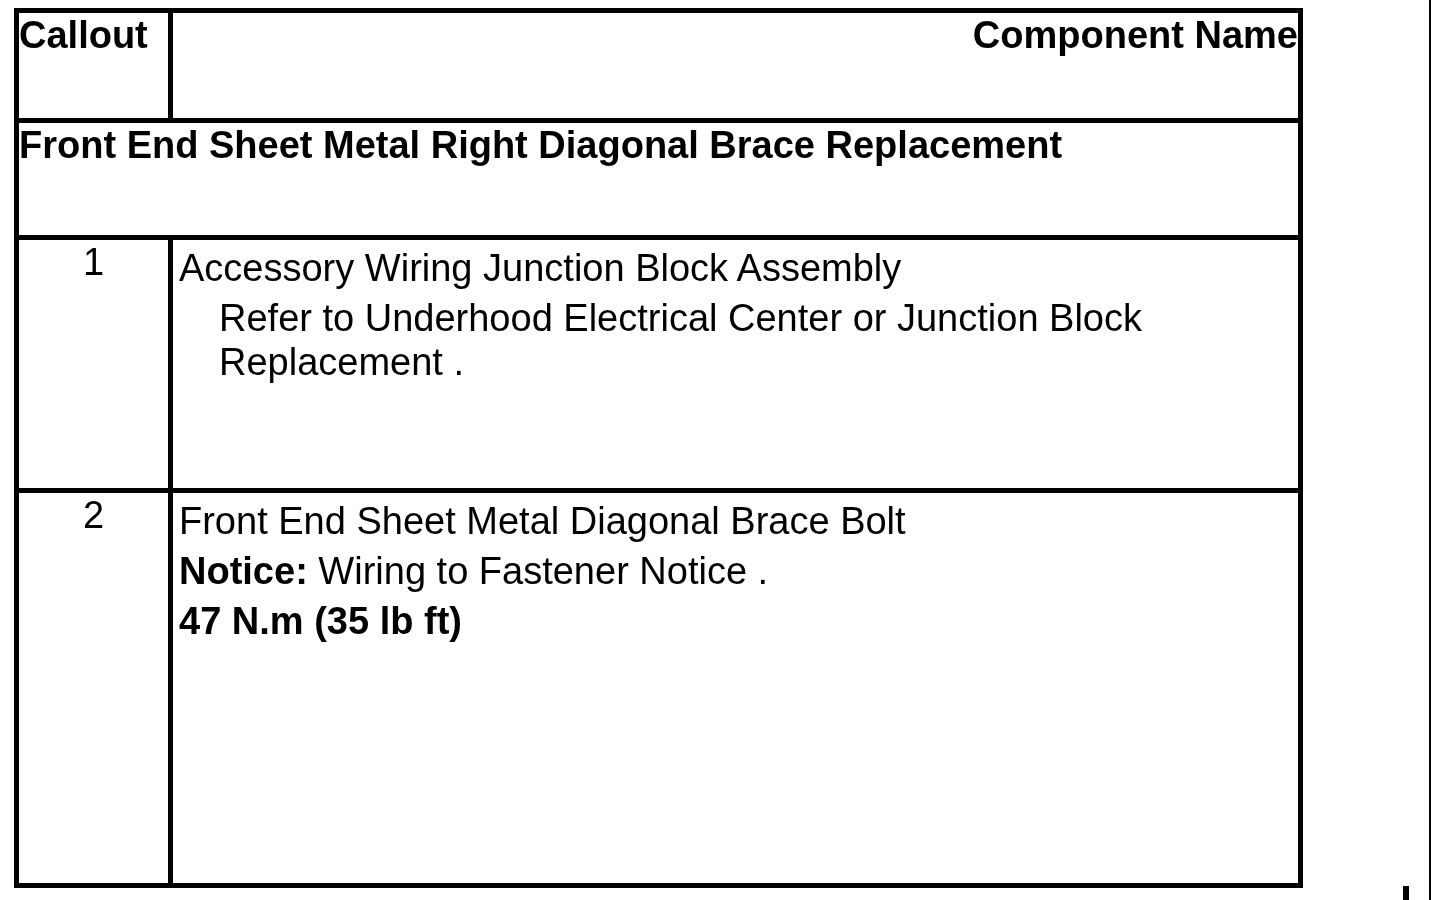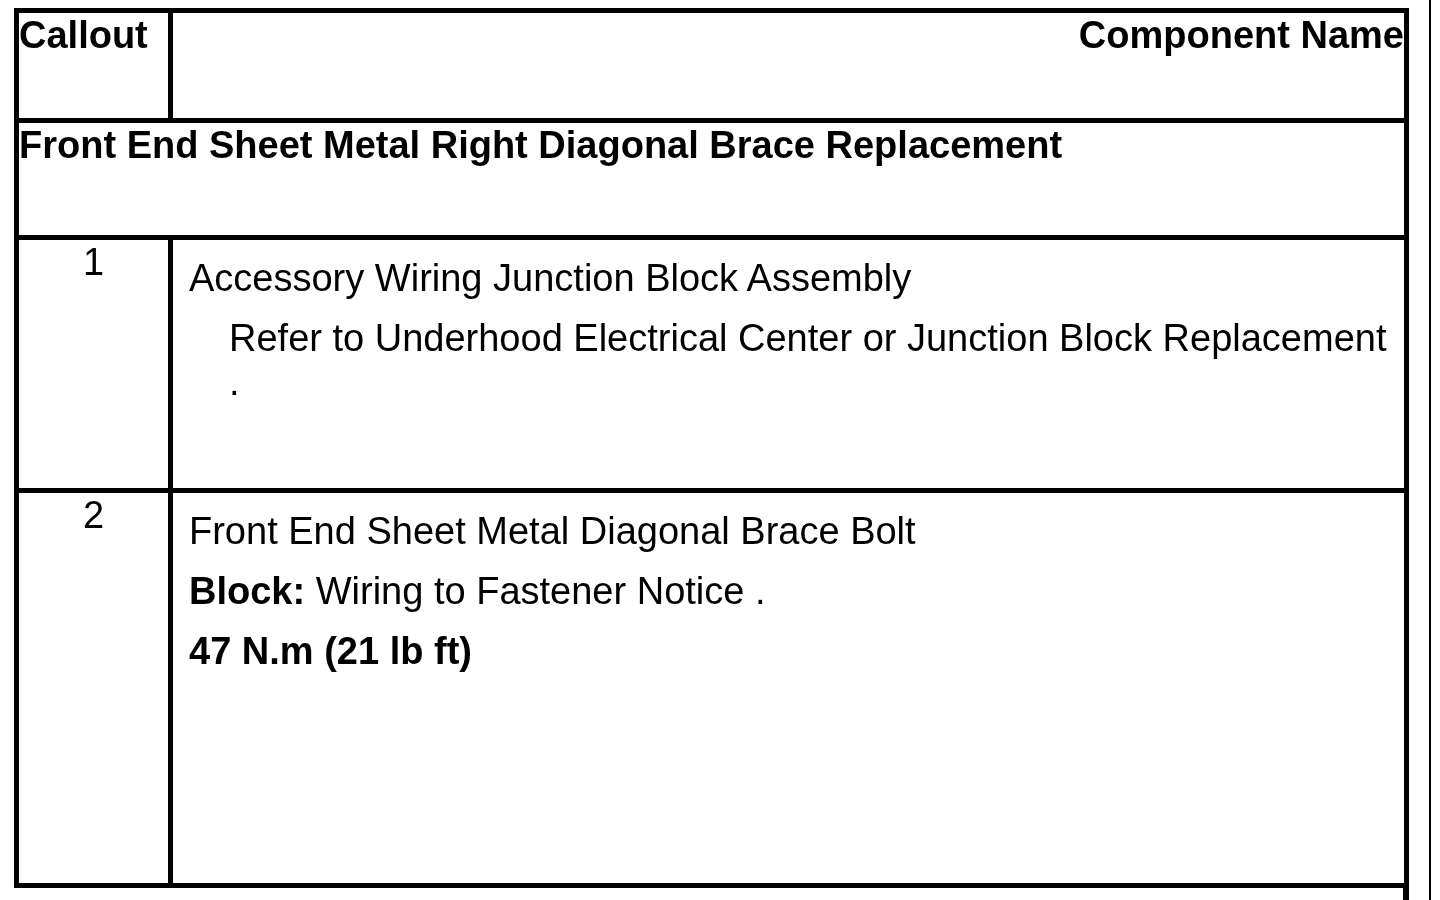--- a/index.html
+++ b/index.html
@@ -12,21 +12,21 @@
     height: 900px;
     position: relative;
     font-family: "Liberation Sans", sans-serif;
     color: #000000;
     overflow: hidden;
   }
   .parts-table {
     position: absolute;
     left: 14px;
     top: 8px;
-    width: 1395px;
+    width: 1289px;
     height: 880px;
     border-collapse: collapse;
     table-layout: fixed;
   }
   .parts-table td {
     border: 5px solid #000000;
     vertical-align: top;
     padding: 0;
     font-size: 38px;
     line-height: 44px;
@@ -50,21 +50,21 @@
   }
   .num-cell {
     text-align: center;
     vertical-align: middle;
     padding-bottom: 58px;
   }
   .comp-cell {
     padding-left: 6px;
     padding-right: 8px;
   }
-  p.line { margin: 16px; }
+  p.line { margin: 6px; }
   .gap-r1a { margin-top: 0; }
   .gap-r1b { margin-top: 98px; padding-left: 40px; }
   .gap-r2a { margin-top: 8px; }
   .gap-r2b { margin-top: 129px; }
   .gap-r2c { margin-top: 54px; }
   .bold { font-weight: bold; }
   .page-edge-line {
     position: absolute;
     left: 1429px;
     top: 0;
@@ -102,22 +102,22 @@
       <td class="comp-cell">
         <p class="line gap-r1a">Accessory Wiring Junction Block Assembly</p>
         <p class="line gap-r1b">Refer to Underhood Electrical Center or Junction Block Replacement .</p>
       </td>
     </tr>
     <tr style="height:395px;">
       <td class="num-cell">2</td>
       <td class="comp-cell">
         <p class="line gap-r2a">Front End Sheet Metal Diagonal Brace Bolt</p>
         <p class="line gap-r2b">
-          <span class="bold">Block:</span><span> Wiring to Fastener Notice .</span>
+          <span class="bold">Notice:</span><span> Wiring to Fastener Notice .</span>
         </p>
-        <p class="line gap-r2c bold">47 N.m (21 lb ft)</p>
+        <p class="line gap-r2c bold">47 N.m (35 lb ft)</p>
       </td>
     </tr>
   </tbody>
 </table>
 
 <div class="table-right-border-stub"></div>
 <div class="page-edge-line"></div>
 
 </body></html>

